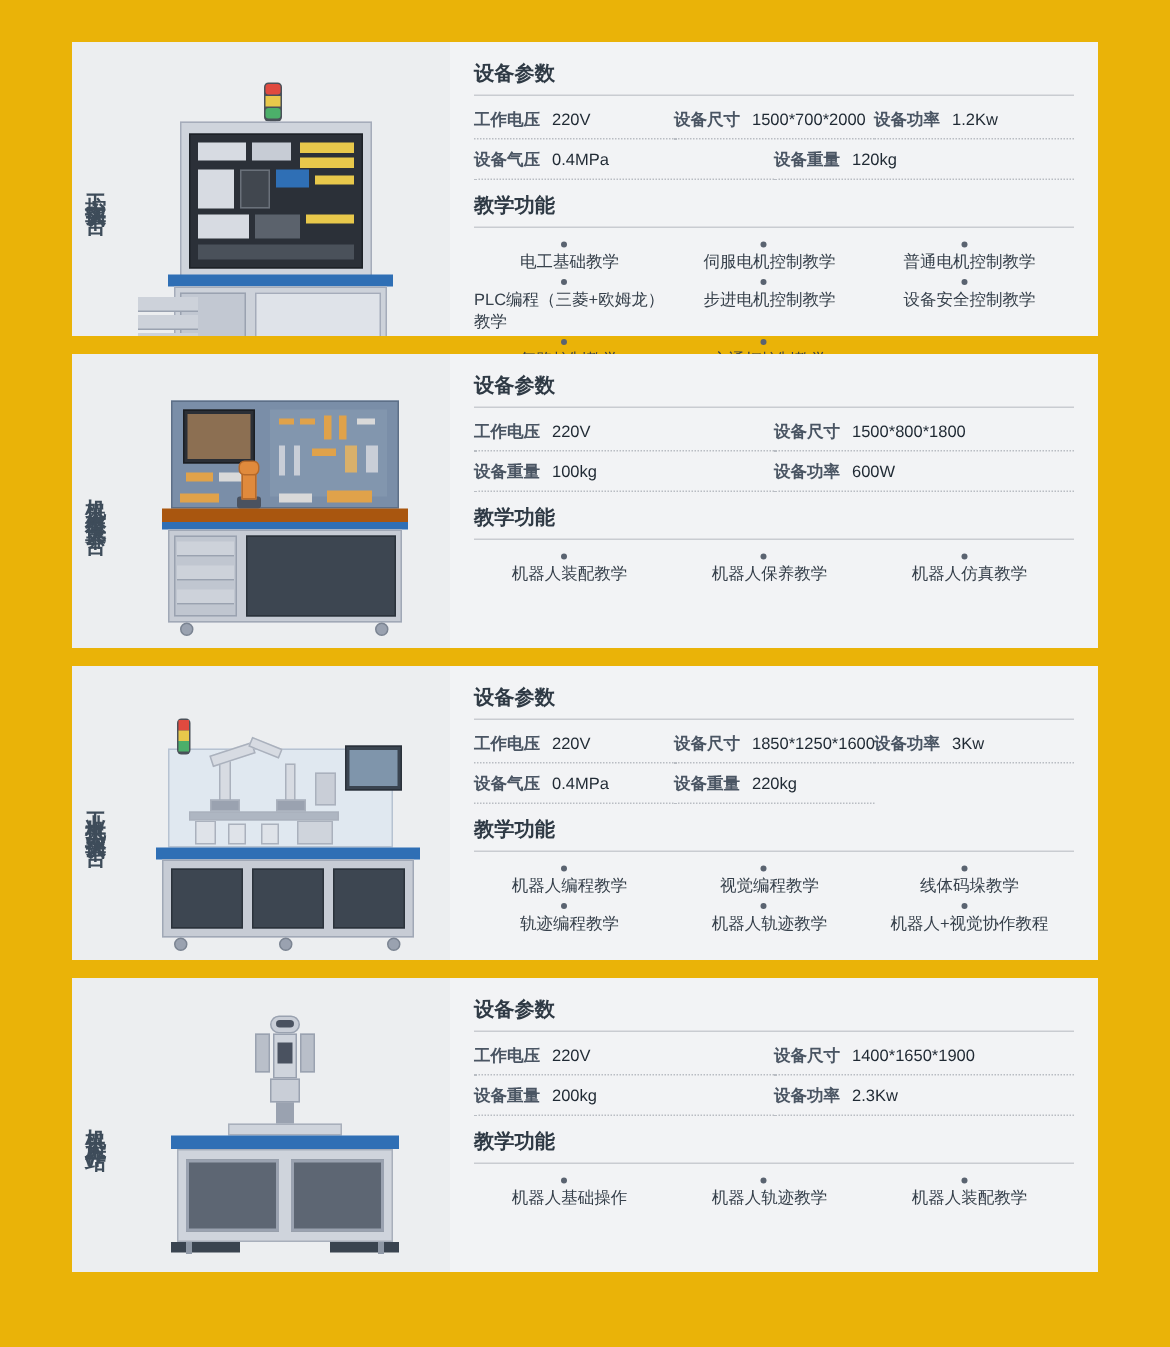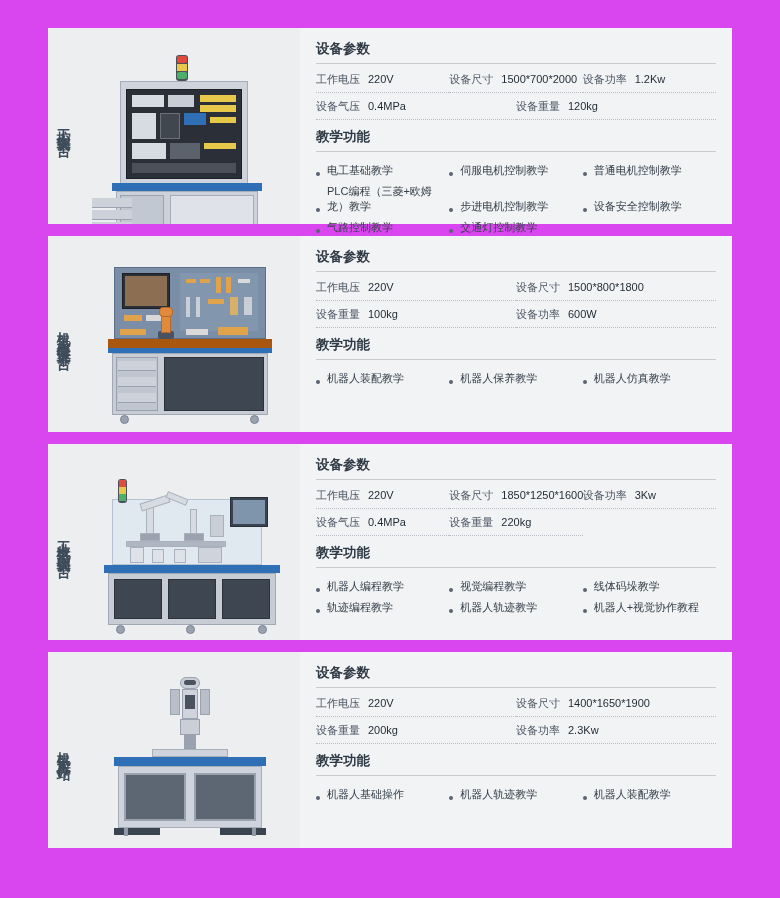--- a/index.html
+++ b/index.html
@@ -6,21 +6,21 @@
   html, body {
     margin: 0; padding: 0;
     width: 780px; height: 898px;
     background: #ffffff;
     font-family: "Liberation Sans", sans-serif;
     color: #333;
   }
   #page {
     width: 780px; height: 898px;
     position: relative;
-    background: #d946ef;
+    background: #eab308;
     padding: 28px 48px 28px 48px;
   }
   .row {
     display: flex;
     align-items: stretch;
     margin-bottom: 12px;
     height: 196px;
   }
   .row:last-child { margin-bottom: 0; }
 
@@ -83,20 +83,21 @@
     padding: 6px 0 5px 0;
     border-bottom: 1px dotted #b9bdc3;
     font-size: 11px;
     color: #3a4450;
     min-width: 0;
   }
   .param .k {
     color: #4a5563;
     margin-right: 8px;
     white-space: nowrap;
+    font-weight: bold;
   }
   .param .v {
     color: #1f2933;
     white-space: nowrap;
   }
   .p3 { width: 33.333%; padding-right: 10px; }
   .p2 { width: 50%; padding-right: 10px; }
 
   .sec-title2 {
     font-size: 13.5px;
@@ -109,21 +110,22 @@
   .funcs {
     display: flex;
     flex-wrap: wrap;
     padding-top: 4px;
   }
   .func {
     font-size: 11px;
     color: #36404b;
     padding: 3px 0;
     display: flex;
-    align-items: flex-end;
+    align-items: center;
+    flex-direction: column;
   }
   .func .dot {
     width: 4px; height: 4px;
     border-radius: 50%;
     background: #5a6370;
     display: inline-block;
     margin-right: 7px;
     flex: 0 0 4px;
     position: relative;
     top: -2px;

